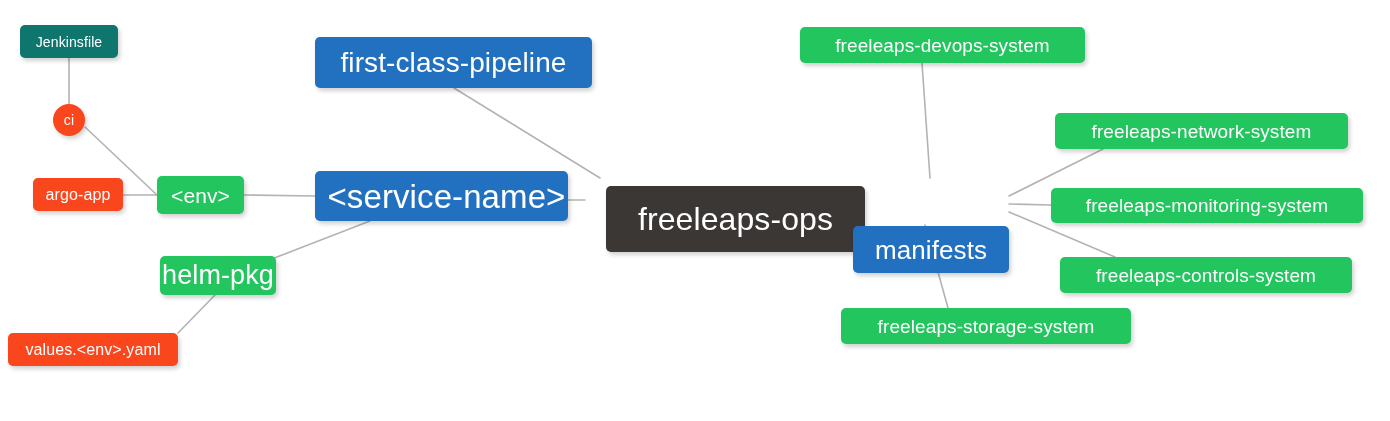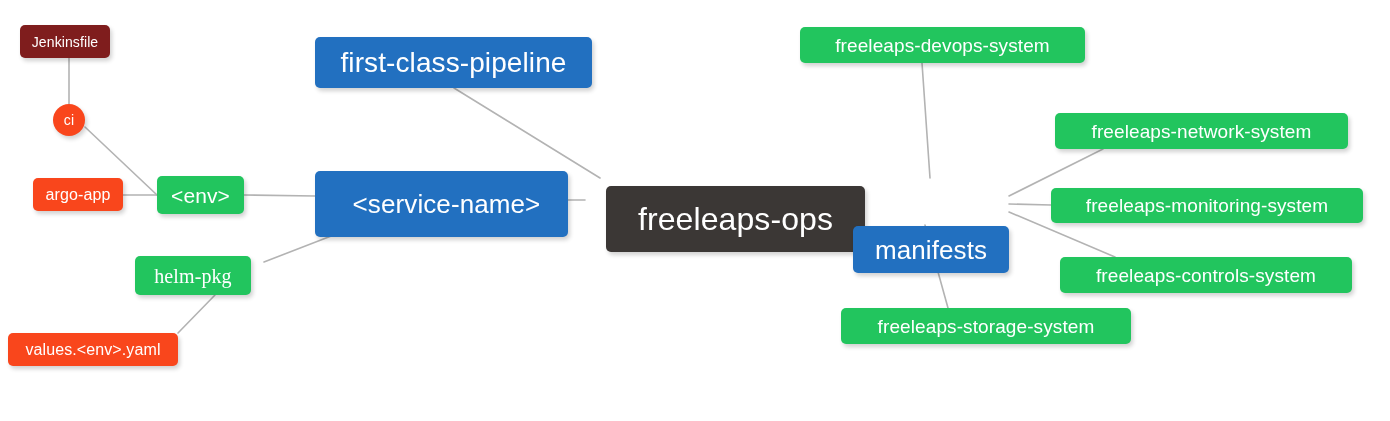--- a/index.html
+++ b/index.html
@@ -55,42 +55,42 @@
       <line x1="178" y1="333" x2="215" y2="295" stroke="#b3b3b3" stroke-width="1.6" stroke-linecap="round"></line>
       <line x1="568" y1="200" x2="585" y2="200" stroke="#b3b3b3" stroke-width="1.6" stroke-linecap="round"></line>
       <line x1="844" y1="200" x2="853" y2="200" stroke="#b3b3b3" stroke-width="1.6" stroke-linecap="round"></line>
       <line x1="930" y1="178" x2="922" y2="63" stroke="#b3b3b3" stroke-width="1.6" stroke-linecap="round"></line>
       <line x1="1009" y1="196" x2="1103" y2="149" stroke="#b3b3b3" stroke-width="1.6" stroke-linecap="round"></line>
       <line x1="1009" y1="204" x2="1051" y2="205" stroke="#b3b3b3" stroke-width="1.6" stroke-linecap="round"></line>
       <line x1="1009" y1="212" x2="1115" y2="257" stroke="#b3b3b3" stroke-width="1.6" stroke-linecap="round"></line>
       <line x1="925" y1="225" x2="948" y2="308" stroke="#b3b3b3" stroke-width="1.6" stroke-linecap="round"></line>
     </svg>
   <div id="node-layer">
-      <div class="node" style="left: 20px; top: 25px; width: 90px; height: 33px; background: #7f1d1d; font-size: 14px; text-align: right;">
+      <div class="node" style="left: 20px; top: 25px; width: 98px; height: 33px; background: #0f766e; font-size: 14px; text-align: right;">
         <span class="node-label">Jenkinsfile</span>
       </div>
       <div class="node" style="left: 53px; top: 104px; width: 32px; height: 32px; background: rgb(249, 70, 28); font-size: 14px; border-radius: 16px;">
         <span class="node-label">ci</span>
       </div>
       <div class="node" style="left: 33px; top: 178px; width: 90px; height: 33px; background: rgb(249, 70, 28); font-size: 16px;">
         <span class="node-label">argo-app</span>
       </div>
       <div class="node" style="left: 157px; top: 176px; width: 87px; height: 38px; background: rgb(34, 197, 94); font-size: 21px;">
         <span class="node-label">&lt;env&gt;</span>
       </div>
-      <div class="node" style="left: 135px; top: 256px; width: 116px; height: 39px; background: rgb(34, 197, 94); font-size: 20px; font-family: Liberation Serif, serif;">
+      <div class="node" style="left: 160px; top: 256px; width: 116px; height: 39px; background: rgb(34, 197, 94); font-size: 27px;">
         <span class="node-label">helm-pkg</span>
       </div>
       <div class="node" style="left: 8px; top: 333px; width: 170px; height: 33px; background: rgb(249, 70, 28); font-size: 16px;">
         <span class="node-label">values.&lt;env&gt;.yaml</span>
       </div>
       <div class="node" style="left: 315px; top: 37px; width: 277px; height: 51px; background: rgb(34, 112, 192); font-size: 28px;">
         <span class="node-label">first-class-pipeline</span>
       </div>
-      <div class="node" style="left: 315px; top: 171px; width: 253px; height: 66px; background: rgb(34, 112, 192); font-size: 26px; padding-left: 10px;">
+      <div class="node" style="left: 315px; top: 171px; width: 253px; height: 50px; background: rgb(34, 112, 192); font-size: 33px; padding-left: 10px;">
         <span class="node-label">&lt;service-name&gt;</span>
       </div>
       <div class="node" style="left: 585px; top: 186px; width: 259px; height: 66px; background: rgb(59, 55, 53); font-size: 32px; margin-left: 21px;">
         <span class="node-label">freeleaps-ops</span>
       </div>
       <div class="node" style="left: 853px; top: 178px; width: 156px; height: 47px; background: rgb(34, 112, 192); font-size: 26px; margin-top: 48px;">
         <span class="node-label">manifests</span>
       </div>
       <div class="node" style="left: 800px; top: 27px; width: 285px; height: 36px; background: rgb(34, 197, 94); font-size: 19px;">
         <span class="node-label">freeleaps-devops-system</span>

